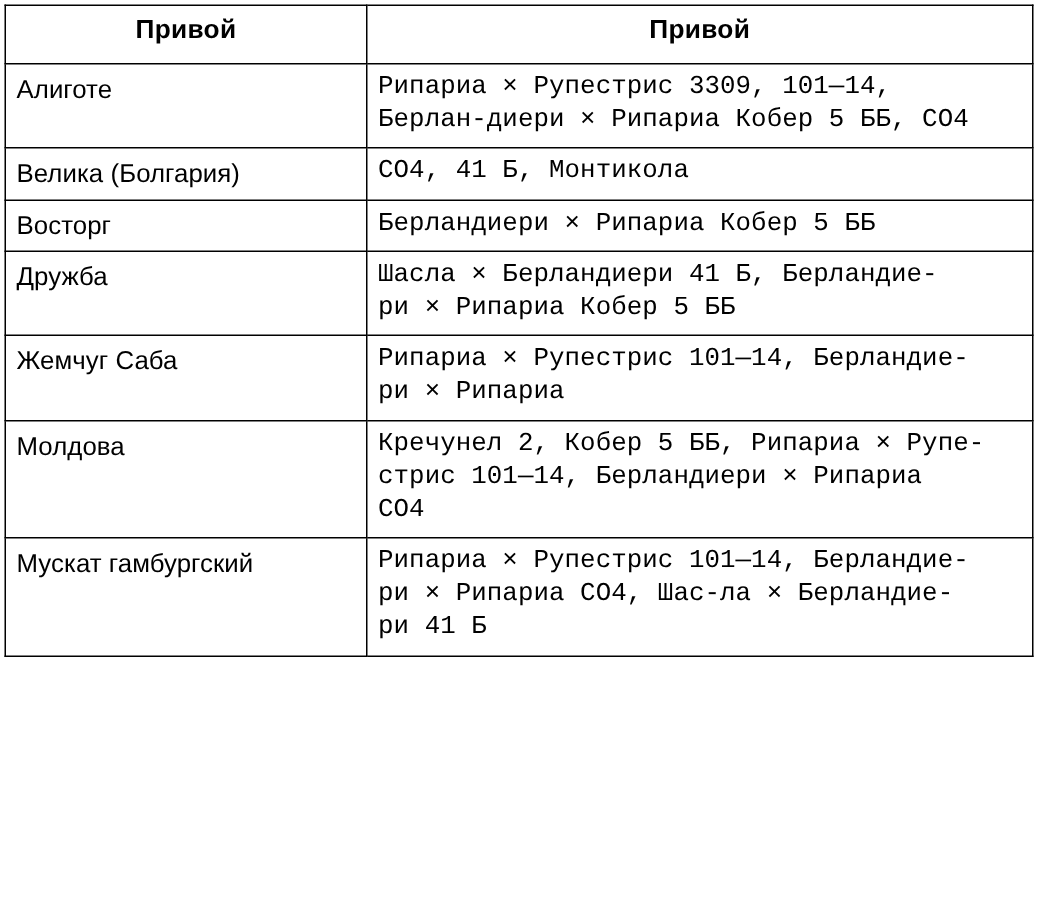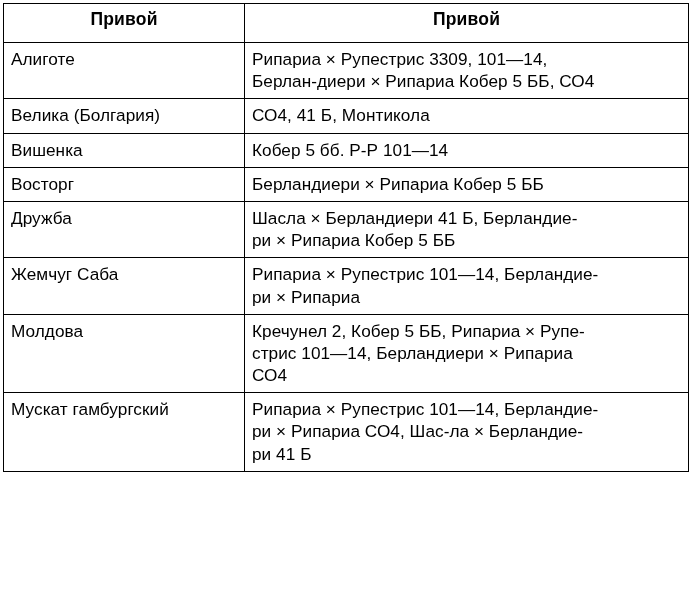--- a/index.html
+++ b/index.html
@@ -51,20 +51,21 @@
     line-height: 1.29;
     font-weight: normal;
     letter-spacing: 0.05px;
     padding: 5px 7px 6px 7px;
   }
   table.graft-table tbody td.scion {
     white-space: nowrap;
   }
   table.graft-table tbody td.rootstock {
     white-space: pre-line;
+    font-family: Liberation Mono, monospace;
   }
   .cell-text {
     display: block;
   }
 </style>
 </head>
 <body>
 
 <div class="sheet">
   <table class="graft-table">
@@ -84,26 +85,20 @@
             <span class="cell-text">Алиготе</span>
           </td>
           <td class="rootstock"><span class="cell-text">Рипариа × Рупестрис 3309, 101—14,
 Берлан-диери × Рипариа Кобер 5 ББ, СО4</span></td>
         </tr>
         <tr>
           <td class="scion">
             <span class="cell-text">Велика (Болгария)</span>
           </td>
           <td class="rootstock"><span class="cell-text">СО4, 41 Б, Монтикола</span></td>
-        </tr>
-        <tr>
-          <td class="scion">
-            <span class="cell-text">Вишенка</span>
-          </td>
-          <td class="rootstock"><span class="cell-text">Кобер 5 бб. Р-Р 101—14</span></td>
         </tr>
         <tr>
           <td class="scion">
             <span class="cell-text">Восторг</span>
           </td>
           <td class="rootstock"><span class="cell-text">Берландиери × Рипариа Кобер 5 ББ</span></td>
         </tr>
         <tr>
           <td class="scion">
             <span class="cell-text">Дружба</span>

